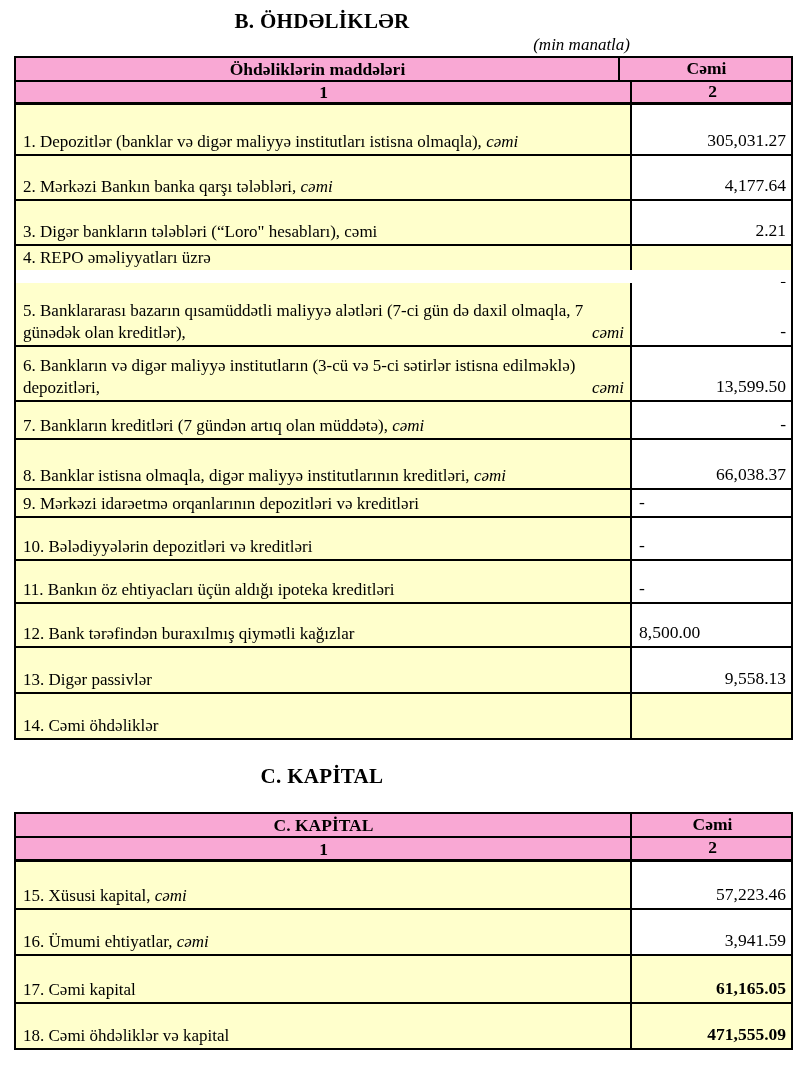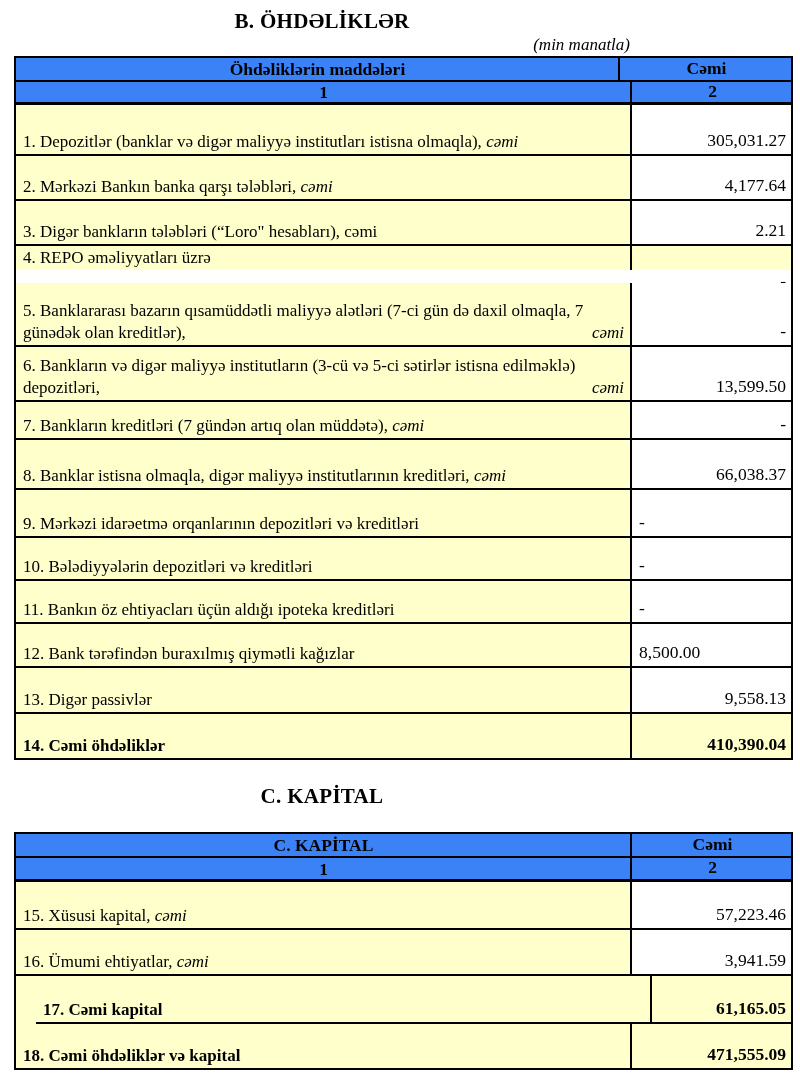--- a/index.html
+++ b/index.html
@@ -31,23 +31,23 @@
     font-size:17px; line-height:22px;
   }
   .cell.value {
     flex:1 1 auto; background:#ffffff; display:flex; align-items:flex-end;
     padding:1px 5px 4px 7px; font-size:17.5px; line-height:20px;
   }
   .cell.value.right { justify-content:flex-end; }
   .cell.value.left  { justify-content:flex-start; }
   .cell.h {
     font-weight:700; justify-content:center; align-items:center;
-    text-align:center; background:#3b82f6; font-size:17.5px;
+    text-align:center; background:#f9a8d4; font-size:17.5px;
   }
-  .trow.total .cell.label { font-weight:700; }
+  .trow.total .cell.label { font-weight:400; }
   .trow.total .cell.value { background:#FFFFCC; font-weight:700; }
   .title-c { margin-top:23px; }
   .table-c { margin-top:23px; }
 </style>
 </head>
 <body>
 
 <div class="page">
   <div class="col1 section-title">B. ÖHDƏLİKLƏR</div>
   <div class="col1 unit-note">(min manatla)</div>
@@ -85,21 +85,21 @@
         <div class="cell value right">13,599.50</div>
       </div>
       <div class="trow" style="height: 38px;">
         <div class="cell label">7. Bankların kreditləri (7 gündən artıq olan müddətə),&nbsp;<i>cəmi</i></div>
         <div class="cell value right">-</div>
       </div>
       <div class="trow" style="height: 50px;">
         <div class="cell label">8. Banklar istisna olmaqla, digər maliyyə institutlarının kreditləri,&nbsp;<i>cəmi</i></div>
         <div class="cell value right">66,038.37</div>
       </div>
-      <div class="trow" style="height: 48px;">
+      <div class="trow" style="height: 28px;">
         <div class="cell label">9. Mərkəzi idarəetmə orqanlarının depozitləri və kreditləri</div>
         <div class="cell value left">-</div>
       </div>
       <div class="trow" style="height: 43px;">
         <div class="cell label">10. Bələdiyyələrin depozitləri və kreditləri</div>
         <div class="cell value left">-</div>
       </div>
       <div class="trow" style="height: 43px;">
         <div class="cell label">11. Bankın öz ehtiyacları üçün aldığı ipoteka kreditləri</div>
         <div class="cell value left">-</div>
@@ -107,21 +107,20 @@
       <div class="trow" style="height: 44px;">
         <div class="cell label">12. Bank tərəfindən buraxılmış qiymətli kağızlar</div>
         <div class="cell value left">8,500.00</div>
       </div>
       <div class="trow" style="height: 46px;">
         <div class="cell label">13. Digər passivlər</div>
         <div class="cell value right">9,558.13</div>
       </div>
       <div class="trow total" style="height: 44px;">
         <div class="cell label">14. Cəmi öhdəliklər</div>
-        <div class="cell value right">410,390.04</div>
       </div>
     </div>
 
   <div class="col1 section-title title-c">C. KAPİTAL</div>
   <div class="fin-table table-c" id="table-c">
       <div class="trow" style="height: 24px;">
         <div class="cell label h" style="width: 616px;">C. KAPİTAL</div>
         <div class="cell value h">Cəmi</div>
       </div>
       <div class="trow header-sep" style="height: 24px;">
@@ -129,21 +128,21 @@
         <div class="cell value h">2</div>
       </div>
       <div class="trow" style="height: 48px;">
         <div class="cell label">15. Xüsusi kapital,&nbsp;<i>cəmi</i></div>
         <div class="cell value right">57,223.46</div>
       </div>
       <div class="trow" style="height: 46px;">
         <div class="cell label">16. Ümumi ehtiyatlar,&nbsp;<i>cəmi</i></div>
         <div class="cell value right">3,941.59</div>
       </div>
-      <div class="trow total" style="height: 48px; margin-left: 20px;">
+      <div class="trow total" style="height: 48px;">
         <div class="cell label">17. Cəmi kapital</div>
         <div class="cell value right">61,165.05</div>
       </div>
       <div class="trow total" style="height: 44px;">
         <div class="cell label">18. Cəmi öhdəliklər və kapital</div>
         <div class="cell value right">471,555.09</div>
       </div>
     </div>
 </div>
 

